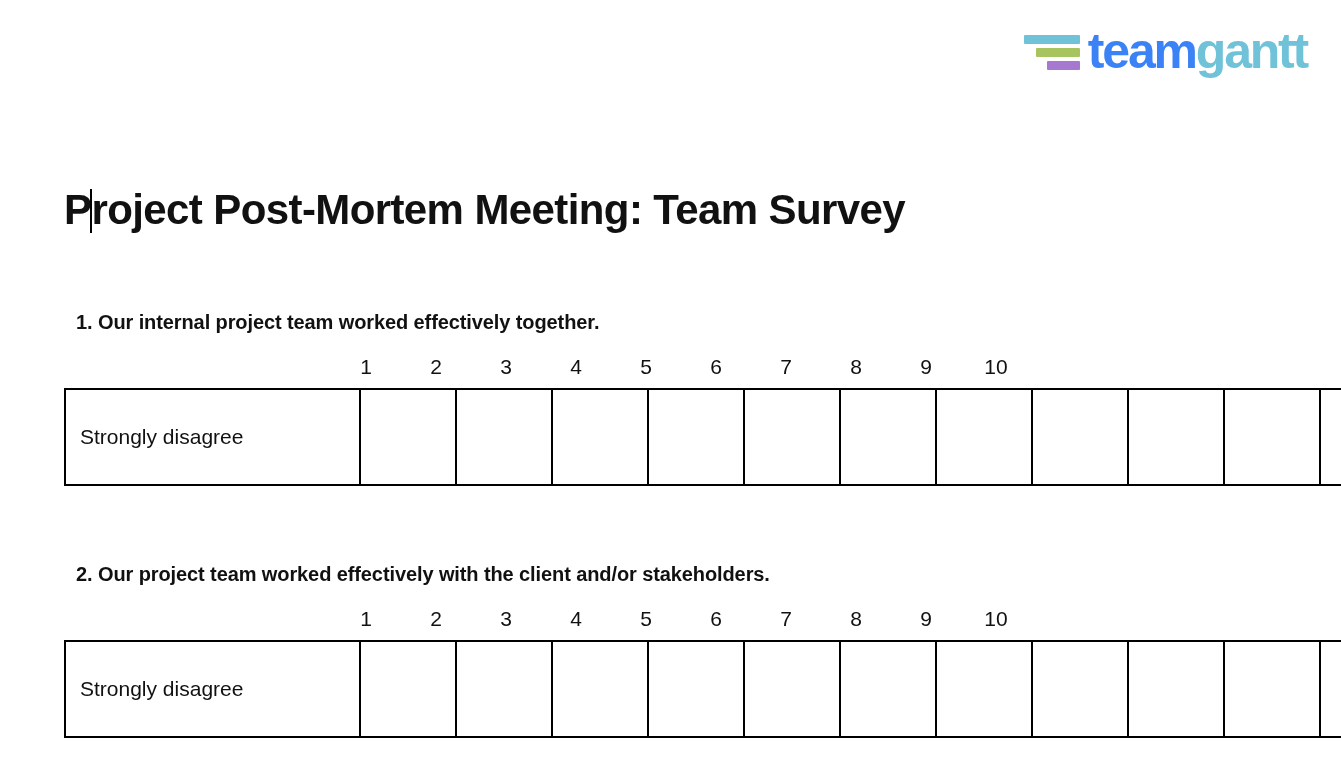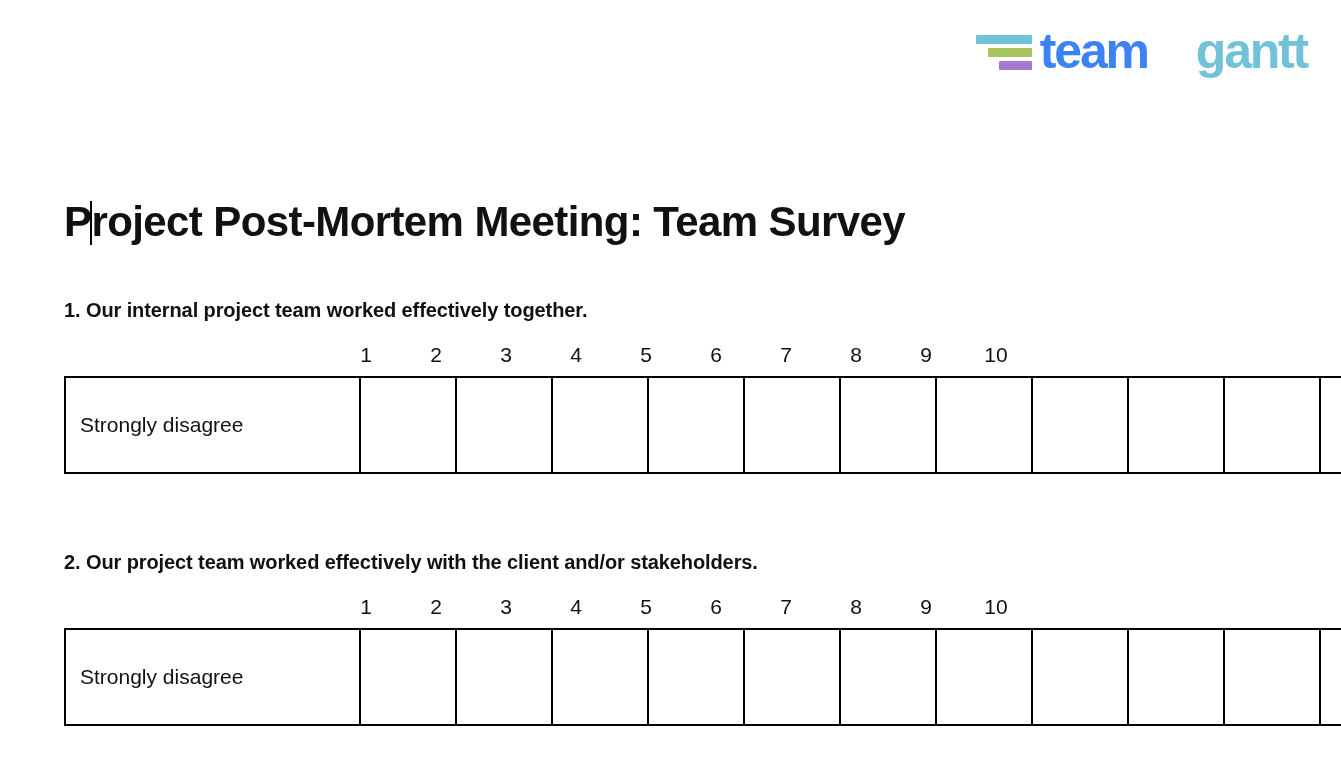--- a/index.html
+++ b/index.html
@@ -56,21 +56,21 @@
   .page {
     position: absolute;
     left: 64px;
     top: 0;
     width: 1213px;
   }
 
   .page-title {
     position: absolute;
     left: 0;
-    top: 170px;
+    top: 158px;
     font-size: 42px;
     font-weight: bold;
     letter-spacing: -0.6px;
     color: #111111;
     white-space: nowrap;
     line-height: 1.15;
   }
   .caret {
     display: inline-block;
     width: 2px;
@@ -84,21 +84,21 @@
   .q1 { top: 298px; }
   .q2 { top: 550px; }
 
   .question-text {
     font-size: 20px;
     font-weight: bold;
     color: #111111;
     letter-spacing: -0.1px;
     white-space: nowrap;
     line-height: 1.2;
-    margin: 0;
+    margin: 12px;
   }
 
   .scale-numbers {
     position: relative;
     height: 30px;
     margin-top: 18px;
     margin-left: 267px;
     width: 700px;
     display: flex;
   }
@@ -140,21 +140,21 @@
 </style>
 </head>
 <body>
 
 <div class="logo">
   <div class="logo-bars">
     <div class="logo-bar logo-bar-1" style="background: rgb(111, 194, 215);"></div>
     <div class="logo-bar logo-bar-2" style="background: rgb(168, 196, 94);"></div>
     <div class="logo-bar logo-bar-3" style="background: rgb(166, 120, 208);"></div>
   </div>
-  <div class="logo-word"><span class="wm-team" style="color: #3b82f6;">team</span><span class="wm-gantt" style="color: rgb(111, 194, 215); margin-left: 48px;">gantt</span></div>
+  <div class="logo-word"><span class="wm-team" style="color: #3b82f6;">team</span><span class="wm-gantt" style="color: rgb(111, 194, 215);">gantt</span></div>
 </div>
 
 <div class="page">
 
   <h1 class="page-title"><span>P</span><span class="caret"></span><span>roject Post-Mortem Meeting: Team Survey</span></h1>
 
   <section class="question-block q1">
     <p class="question-text">1. Our internal project team worked effectively together.</p>
 
     <div class="scale-numbers">

